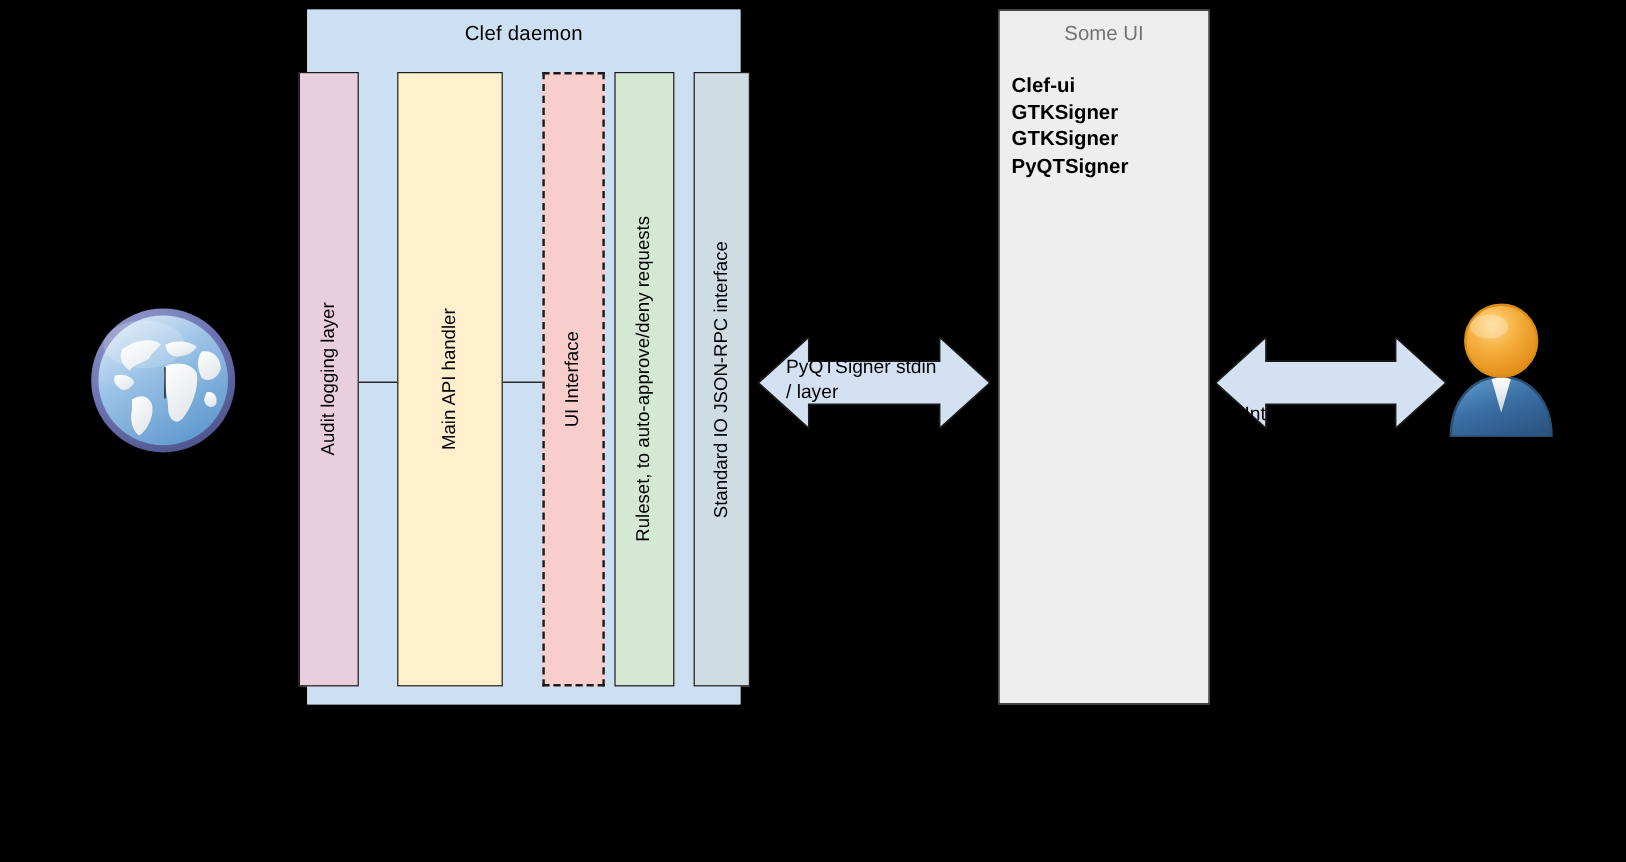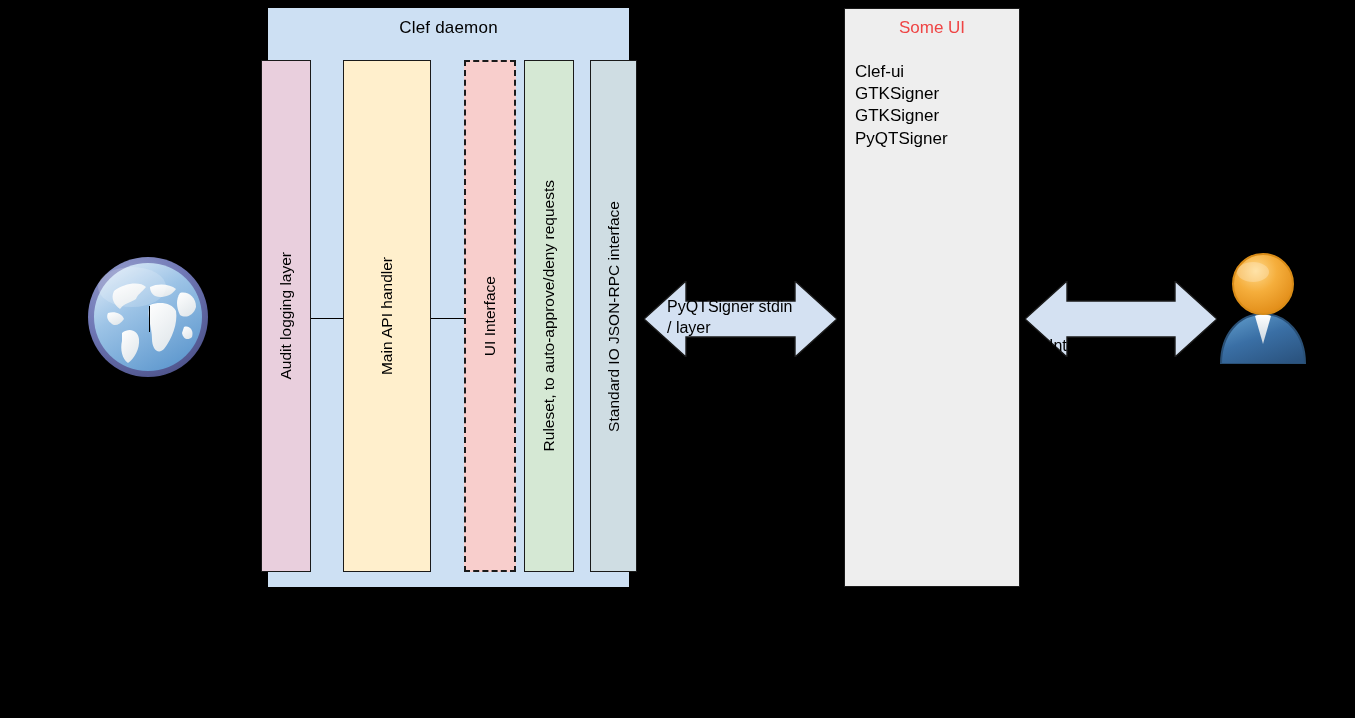--- a/index.html
+++ b/index.html
@@ -7,21 +7,21 @@
     margin: 0; padding: 0;
     background: #000000;
     width: 1355px; height: 718px;
     overflow: hidden;
   }
   body {
     font-family: "Liberation Sans", sans-serif;
     position: relative;
   }
   .stage {
-    position: absolute; left: 12px; top: 0;
+    position: absolute; left: 0; top: 0;
     width: 1337px; height: 718px;
     background: #000000;
   }
 
   
   #clef-container {
     position: absolute;
     left: 256px; top: 8px;
     width: 361px; height: 579px;
     background: #cde0f3;
@@ -89,29 +89,30 @@
     width: 176px; height: 579px;
     background: #eeeeee;
     border: 1px solid #1a1a1a;
   }
   #someui-title {
     position: absolute;
     left: 832px; top: 18px;
     width: 176px;
     text-align: center;
     font-size: 17px;
-    color: #ef4444;
+    color: #737373;
   }
   #someui-list {
     position: absolute;
     left: 843px; top: 61px;
     width: 160px;
     font-size: 17px;
     color: #000000;
     line-height: 22.2px;
+    font-weight: bold;
   }
   #someui-list div { white-space: nowrap; }
   .arrow-label {
     position: absolute;
     font-size: 16px;
     color: #000000;
     line-height: 21px;
   }
   #label-stdio {
     left: 655px; top: 296px;

